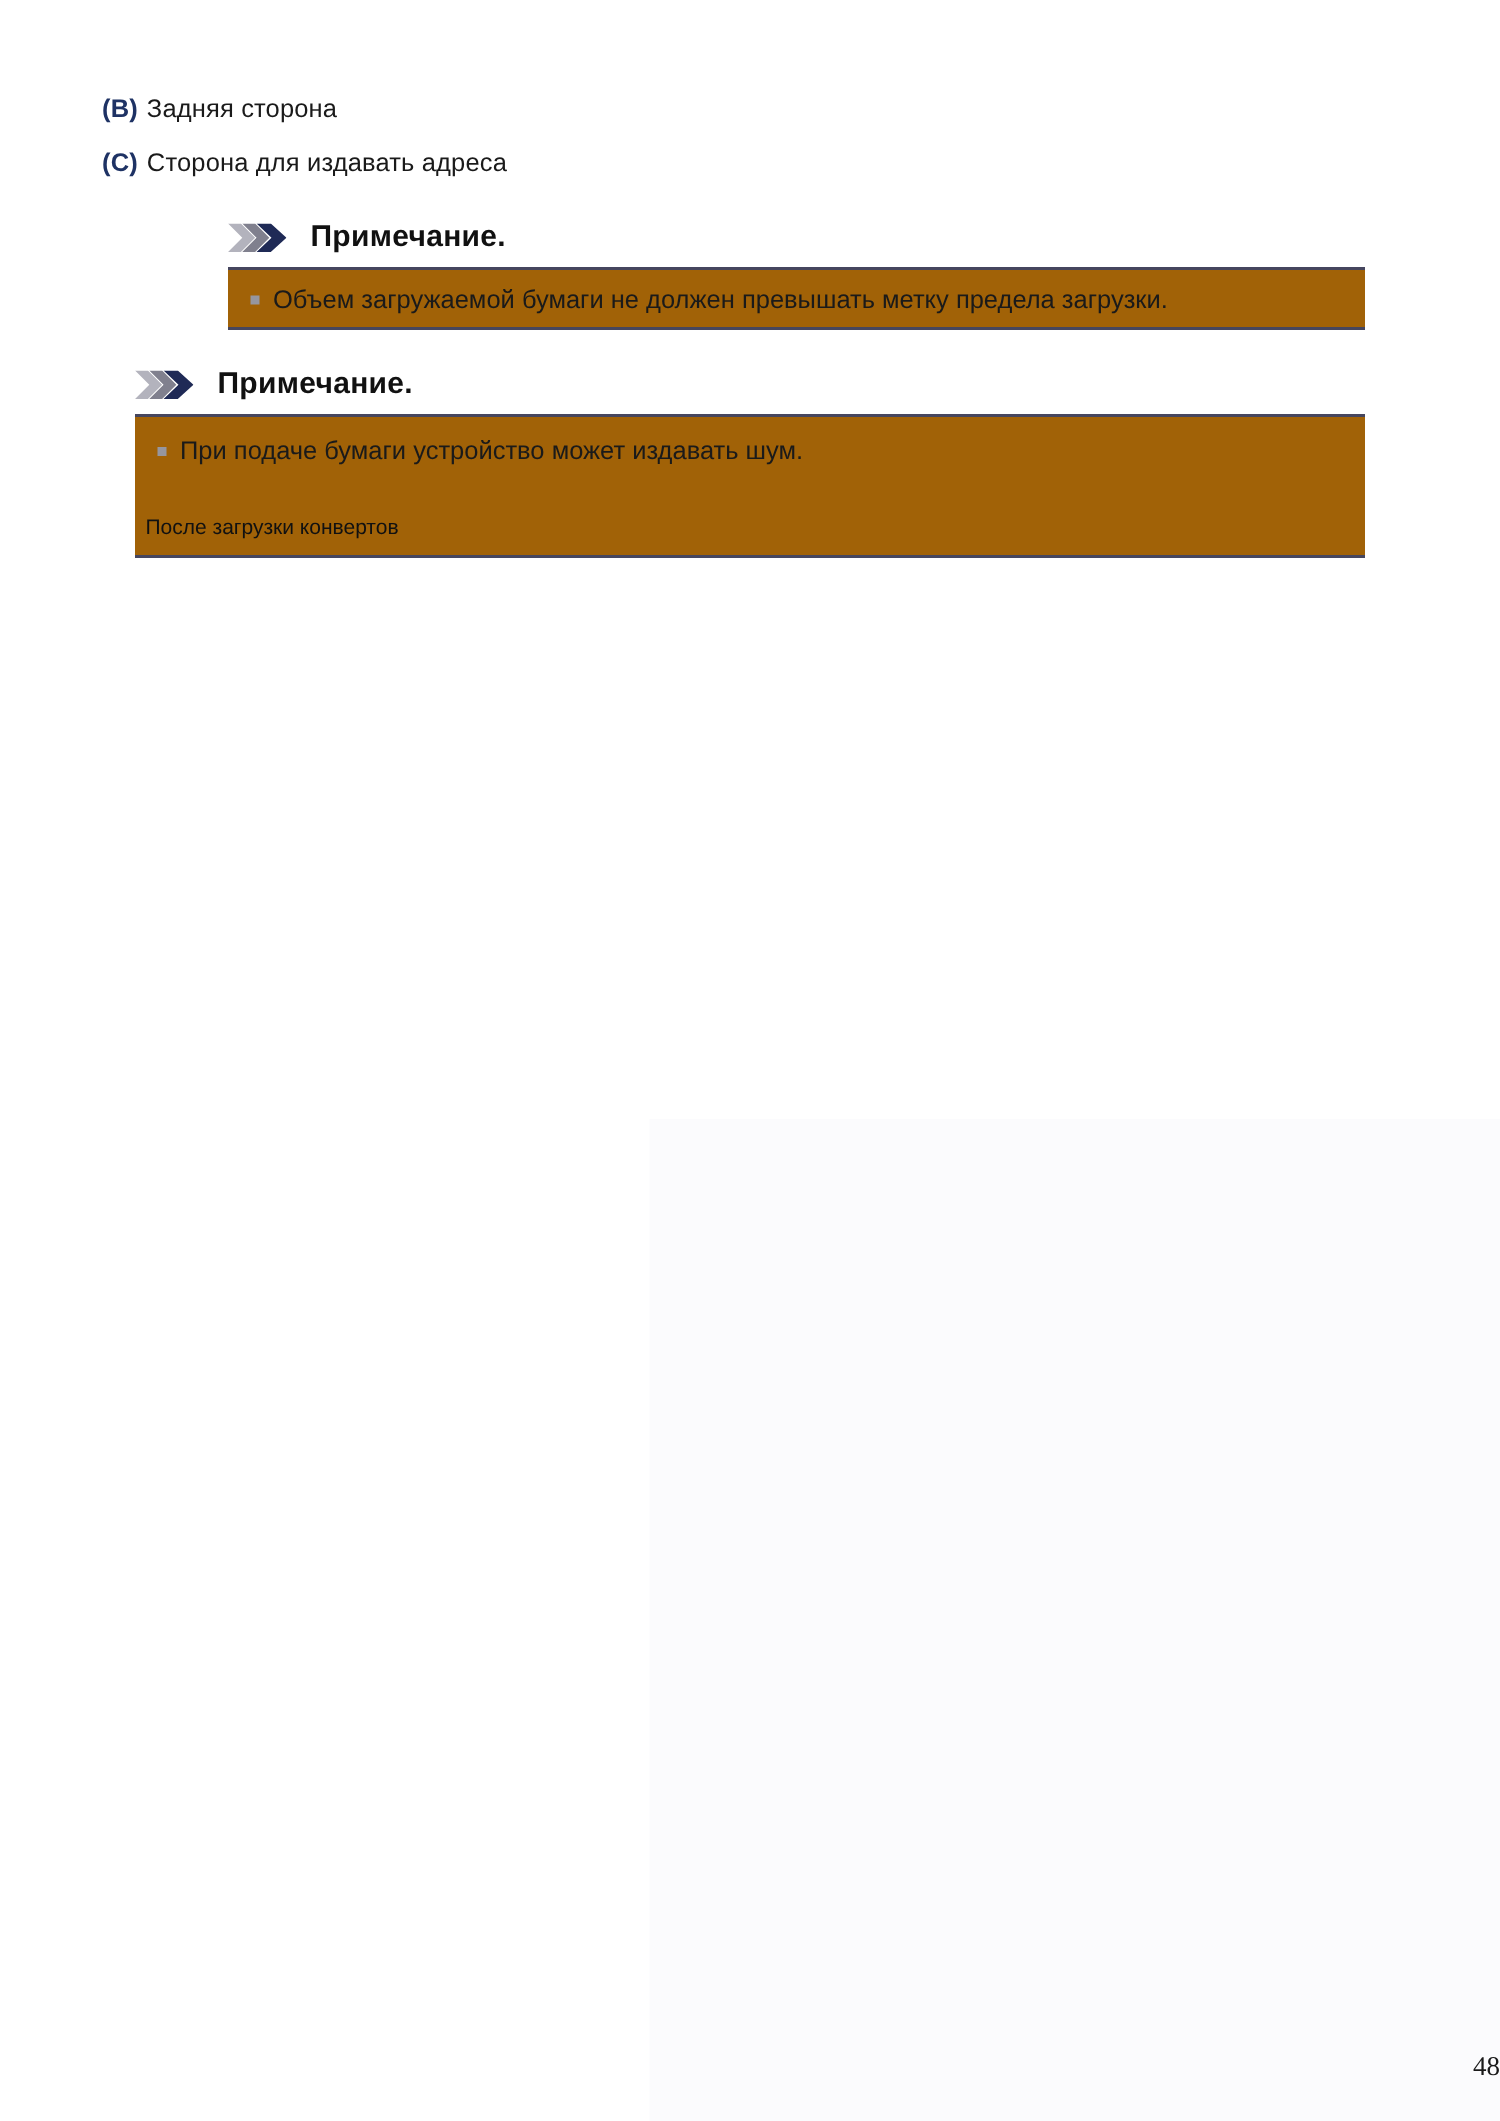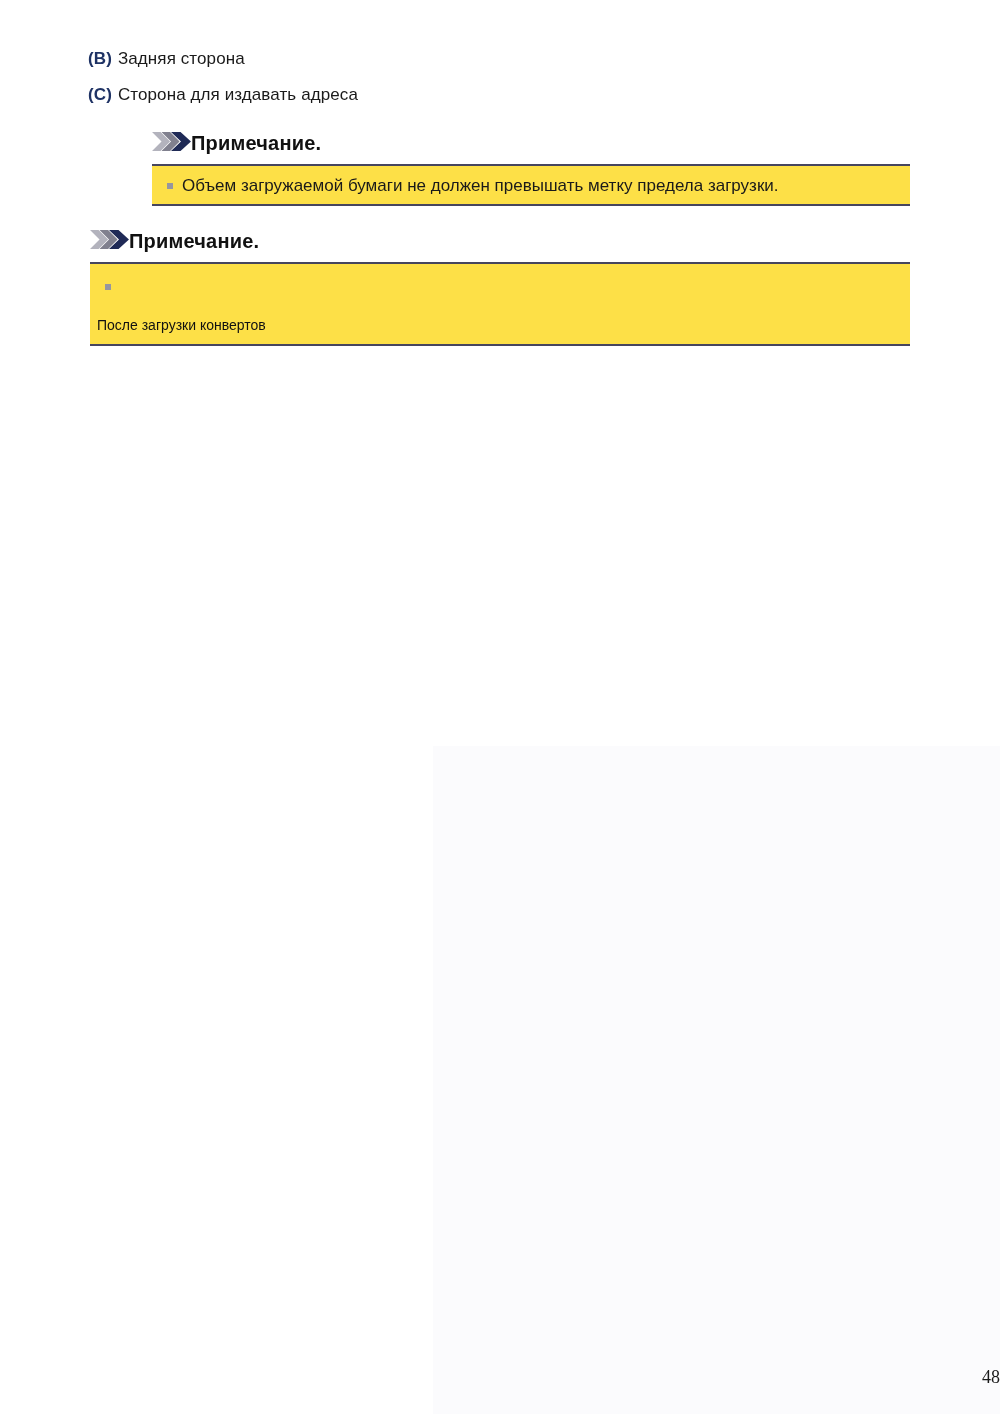--- a/index.html
+++ b/index.html
@@ -22,22 +22,22 @@
     left: 433px;
     top: 746px;
     right: 0;
     bottom: 0;
     background: rgba(232, 232, 242, 0.18);
     pointer-events: none;
   }
 
   
   .labels {
-    padding-top: 48px;
-    margin-left: 88px;
+    padding-top: 62px;
+    margin-left: 68px;
   }
   .label-row {
     font-size: 17px;
     line-height: 21px;
     margin-bottom: 15px;
     letter-spacing: 0.1px;
   }
   .label-prefix {
     font-weight: bold;
     color: #1e3264;
@@ -50,39 +50,39 @@
   .note-inset {
     margin: 27px 90px 0 152px;
     width: 758px;
   }
   .note-full {
     margin: 24px 90px 0 90px;
     width: 820px;
   }
   .note-header {
     display: flex;
-    align-items: flex-start;
-    gap: 0;
+    align-items: center;
+    gap: 16px;
     height: 24px;
     margin-bottom: 8px;
   }
   .note-chevrons { display: block; }
   .ch1 { fill: #b3b3bd; }
   .ch2 { fill: #80808e; }
   .ch3 { fill: #1f2a56; }
   .note-title {
     font-size: 20px;
     font-weight: bold;
     color: #111111;
     letter-spacing: 0.2px;
   }
   .note-box {
     border-top: 2px solid #46465e;
     border-bottom: 2px solid #46465e;
-    background: #fde047;
+    background: #a16207;
   }
   .note-box-1 { padding: 10px 15px 9px 15px; }
   .note-box-2 { padding: 8px 15px 8px 7px; }
 
   .bullet-item {
     display: flex;
     align-items: flex-start;
     font-size: 17px;
     color: #1a1a1a;
   }
@@ -169,20 +169,21 @@
       <svg class="note-chevrons" width="39" height="19" viewBox="0 0 41 20" aria-hidden="true">
         <path class="ch1" d="M0 0 H9 L19 10 L9 20 H0 L10 10 Z"></path>
         <path class="ch2" d="M10 0 H19 L29 10 L19 20 H10 L20 10 Z"></path>
         <path class="ch3" d="M20 0 H30 L41 10 L30 20 H20 L30.5 10 Z"></path>
       </svg>
       <span class="note-title">Примечание.</span>
     </div>
     <div class="note-box note-box-2">
       <div class="bullet-item">
         <span class="bullet-square"></span>
+        <span class="bullet-text">При подаче бумаги устройство может издавать шум.</span>
       </div>
       <h3 class="sub-heading">После загрузки конвертов</h3>
     </div>
   </section>
 
 
   <div class="page-shade"></div>
 
   <div class="page-number">48</div>
 

